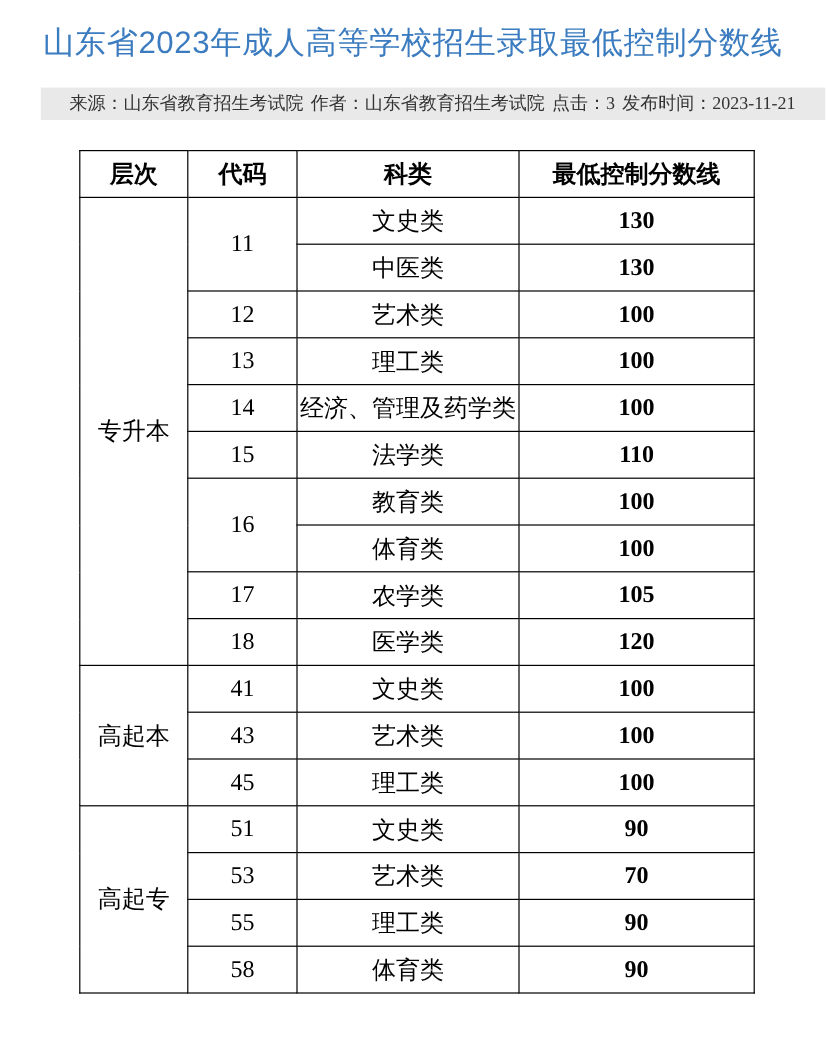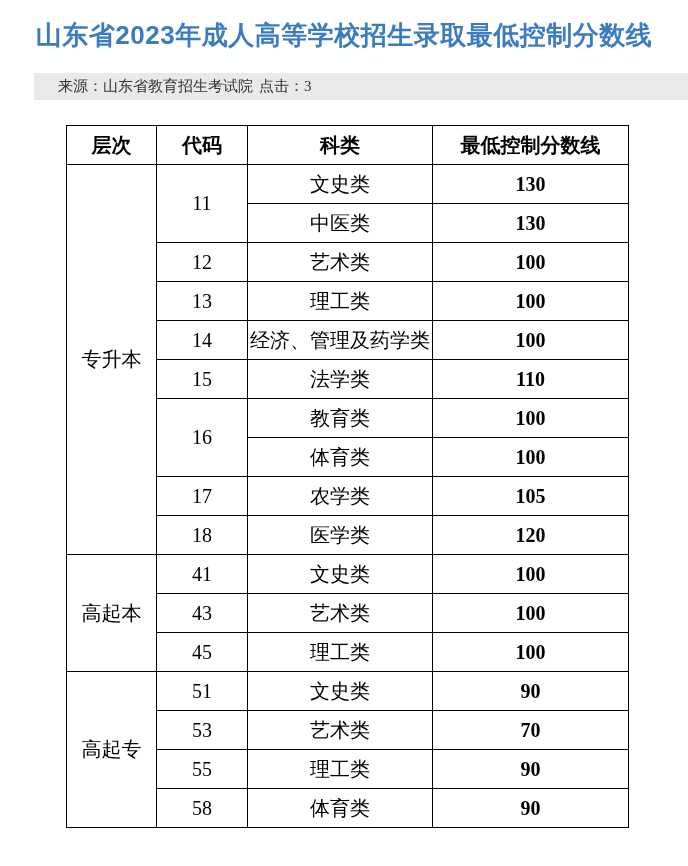--- a/index.html
+++ b/index.html
@@ -13,21 +13,21 @@
     overflow: hidden;
   }
   .page-title {
     position: absolute;
     top: 18px;
     left: 0;
     right: 0;
     text-align: center;
     font-family: "Liberation Sans", sans-serif;
     font-size: 26px;
-    font-weight: bold;
+    font-weight: normal;
     color: var(--title-blue, #3b7bbf);
     letter-spacing: 0.5px;
     white-space: nowrap;
   }
   .meta-bar {
     position: absolute;
     top: 73px;
     left: 34px;
     right: 0;
     height: 27px;
@@ -66,21 +66,23 @@
 </style>
 </head>
 <body>
 
 <div class="page" data-name="article-page">
 
   <h1 class="page-title" data-name="page-title">山东省2023年成人高等学校招生录取最低控制分数线</h1>
 
   <div class="meta-bar" data-name="meta-bar">
     <span class="meta-pair" data-name="meta-source"><span data-name="meta-source-label">来源：</span><span data-name="meta-source-value">山东省教育招生考试院</span></span>
+    <span class="meta-pair" data-name="meta-author"><span data-name="meta-author-label">作者：</span><span data-name="meta-author-value">山东省教育招生考试院</span></span>
     <span class="meta-pair" data-name="meta-clicks"><span data-name="meta-clicks-label">点击：</span><span data-name="meta-clicks-value">3</span></span>
+    <span class="meta-pair" data-name="meta-publish-time"><span data-name="meta-publish-label">发布时间：</span><span data-name="meta-publish-value">2023-11-21</span></span>
   </div>
 
   <div class="table-wrap" data-name="score-table-container">
     <table class="score-table" data-name="score-table">
       <colgroup>
         <col style="width:90px">
         <col style="width:91px">
         <col style="width:185px">
         <col style="width:196px">
       </colgroup>

